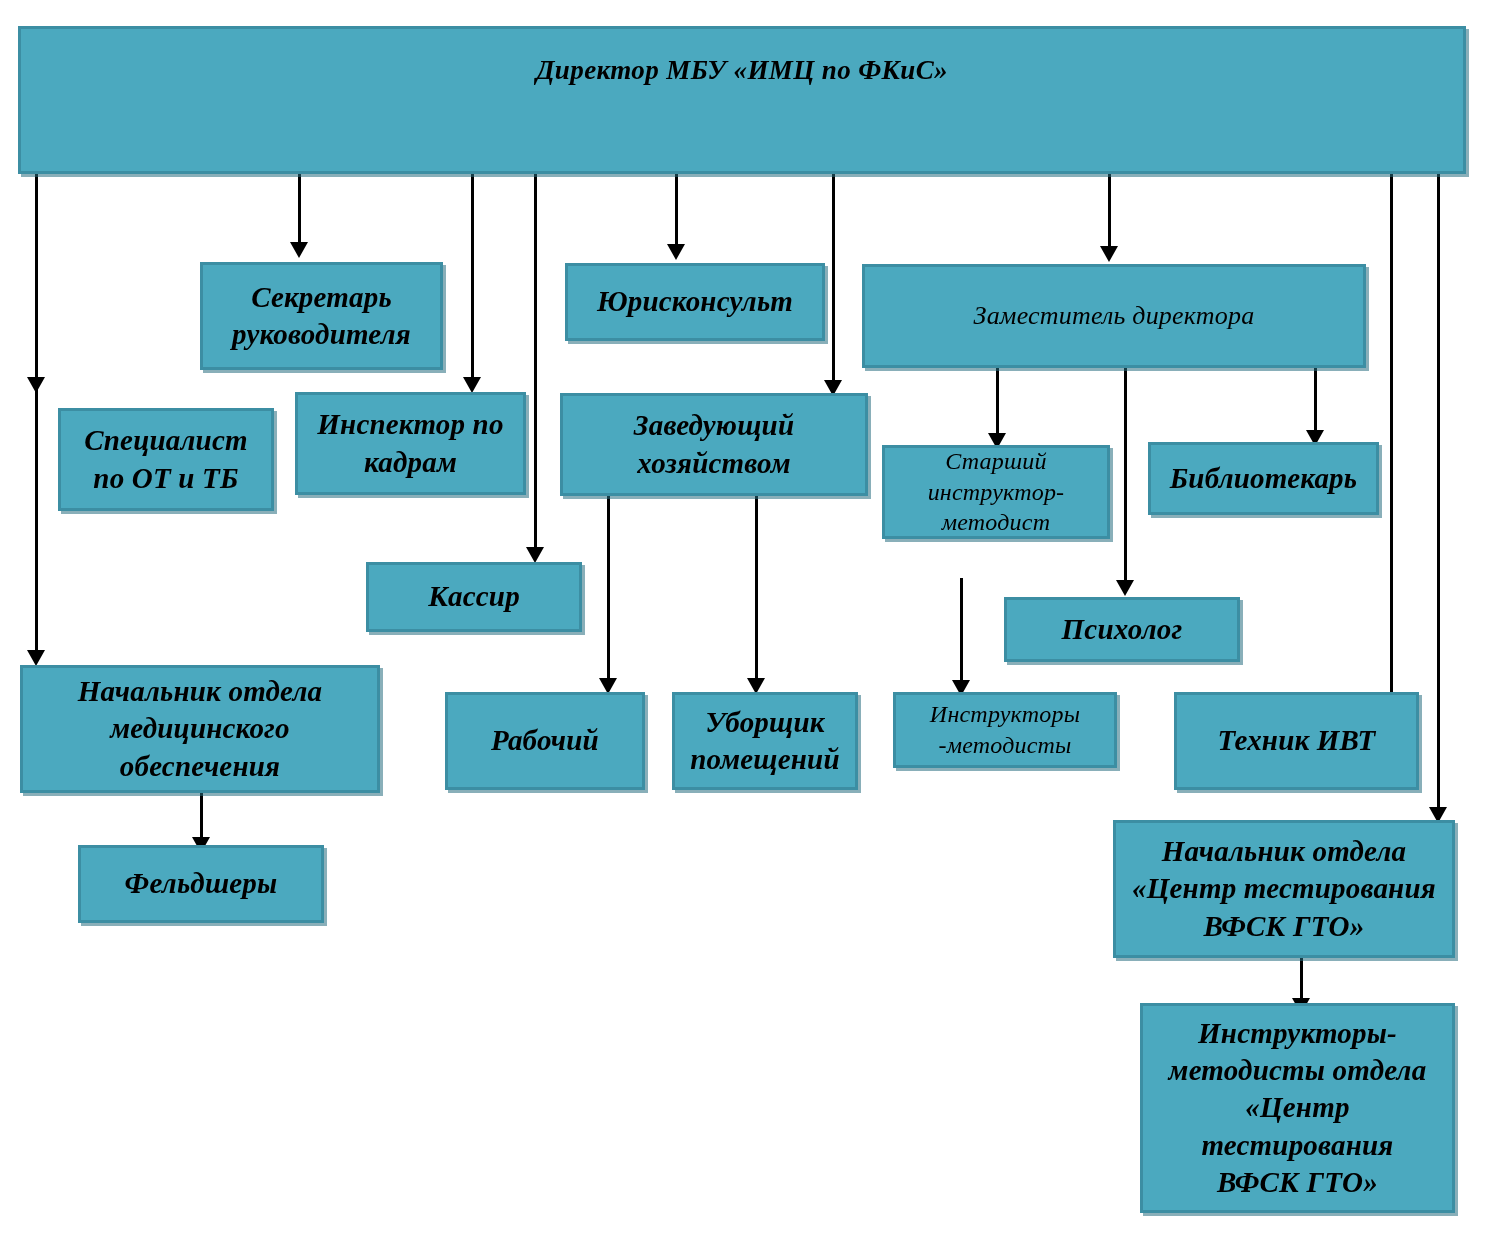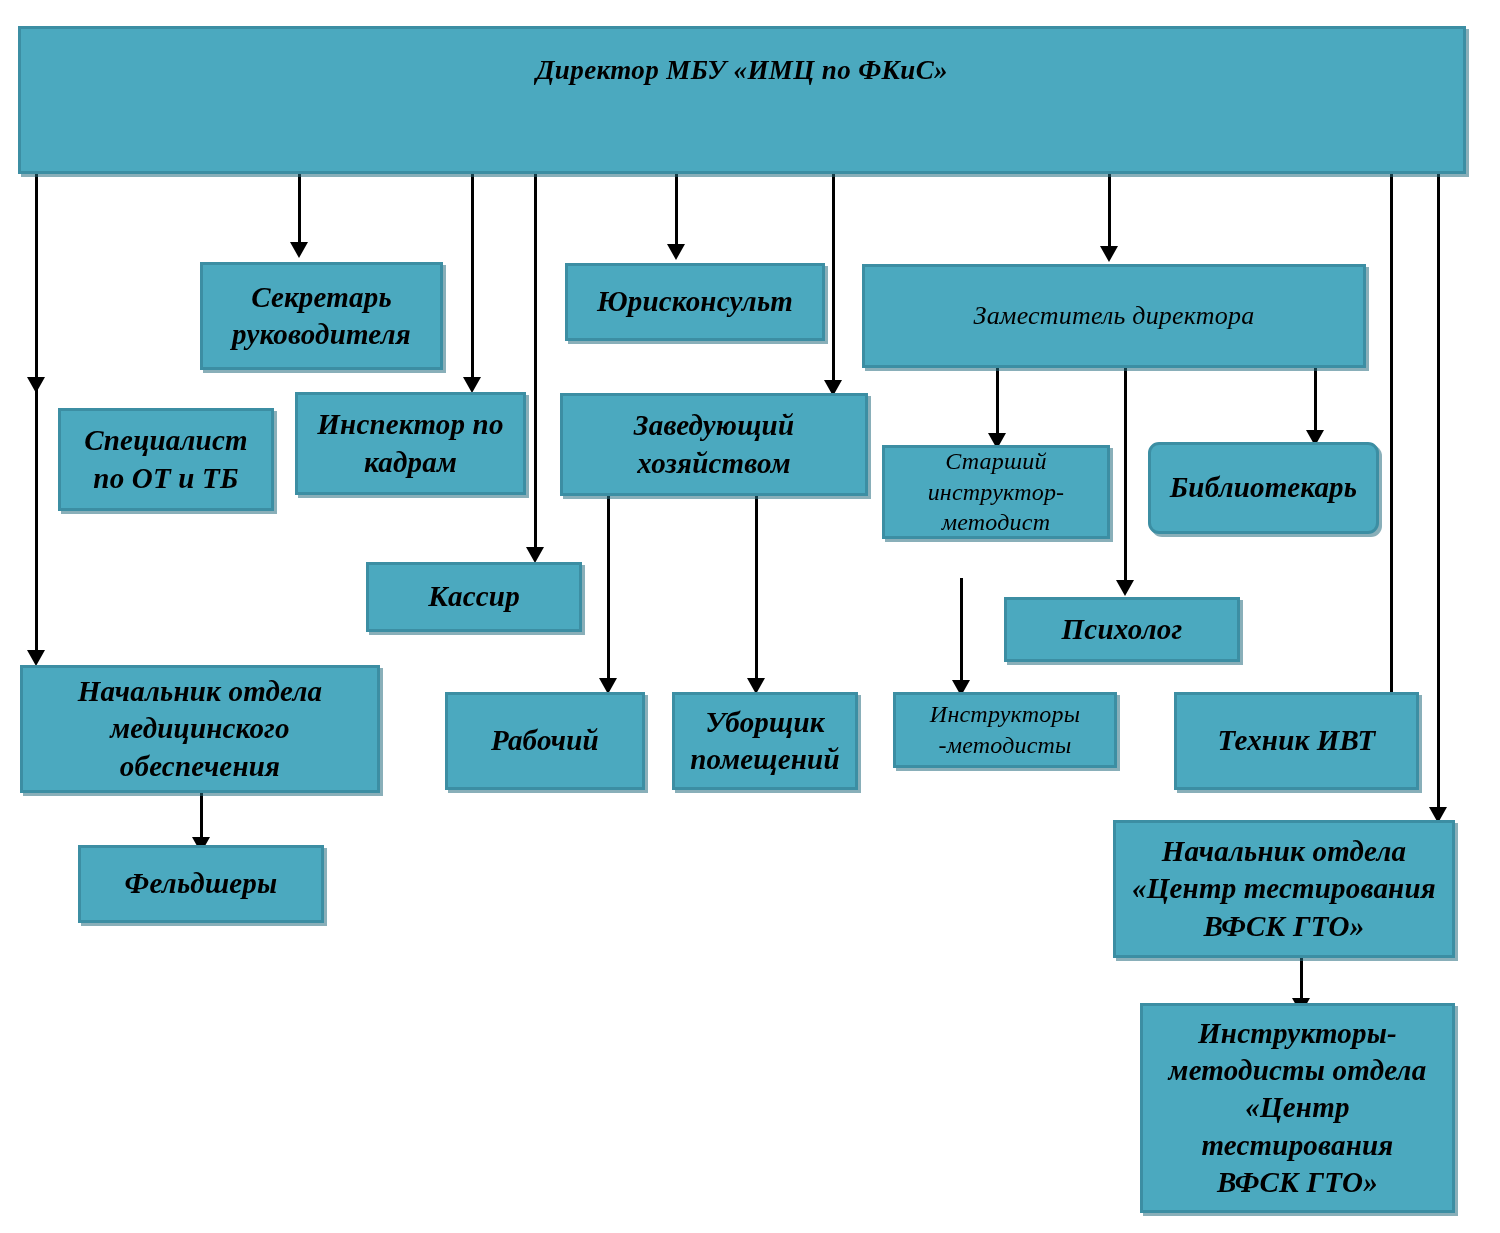--- a/index.html
+++ b/index.html
@@ -134,21 +134,21 @@
   <div class="node s25" style="left:295px; top:392px; width:231px; height:103px;">Инспектор по
 кадрам</div>
 
   <div class="node s25" style="left:560px; top:393px; width:308px; height:103px;">Заведующий
 хозяйством</div>
 
   <div class="node s24" style="left:882px; top:445px; width:228px; height:94px;">Старший
 инструктор-
 методист</div>
 
-  <div class="node s25" style="left:1148px; top:442px; width:231px; height:92px;border-radius:11px;">Библиотекарь</div>
+  <div class="node s25" style="left:1148px; top:442px; width:231px; height:73px;">Библиотекарь</div>
 
   <div class="node s25" style="left:1004px; top:597px; width:236px; height:65px;">Психолог</div>
 
   <div class="node s25" style="left:366px; top:562px; width:216px; height:70px;">Кассир</div>
 
   <div class="node s25" style="left:20px; top:665px; width:360px; height:128px;">Начальник отдела
 медицинского
 обеспечения</div>
 
   <div class="node s25" style="left:445px; top:692px; width:200px; height:98px;">Рабочий</div>

